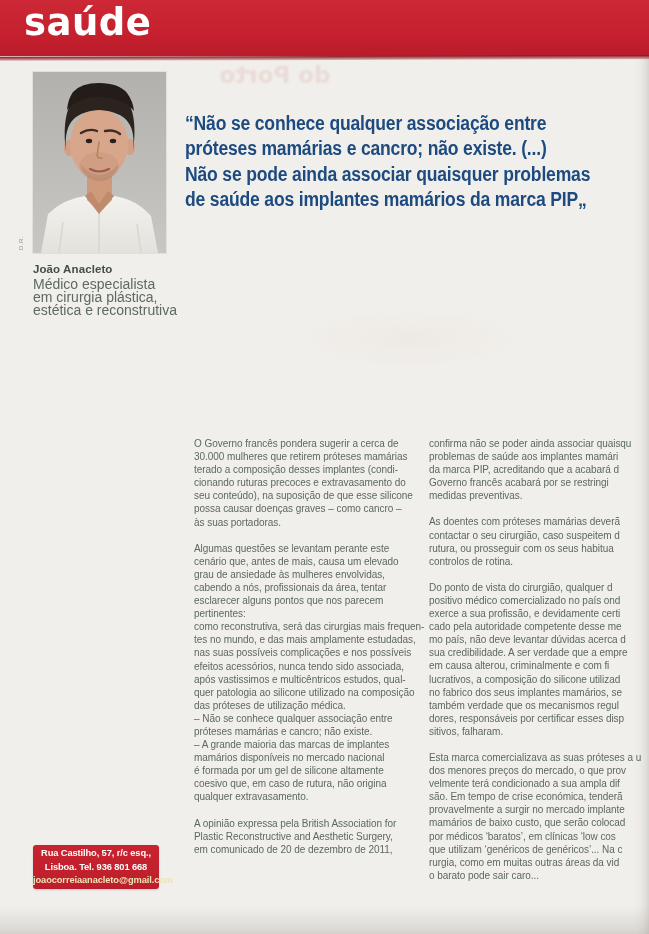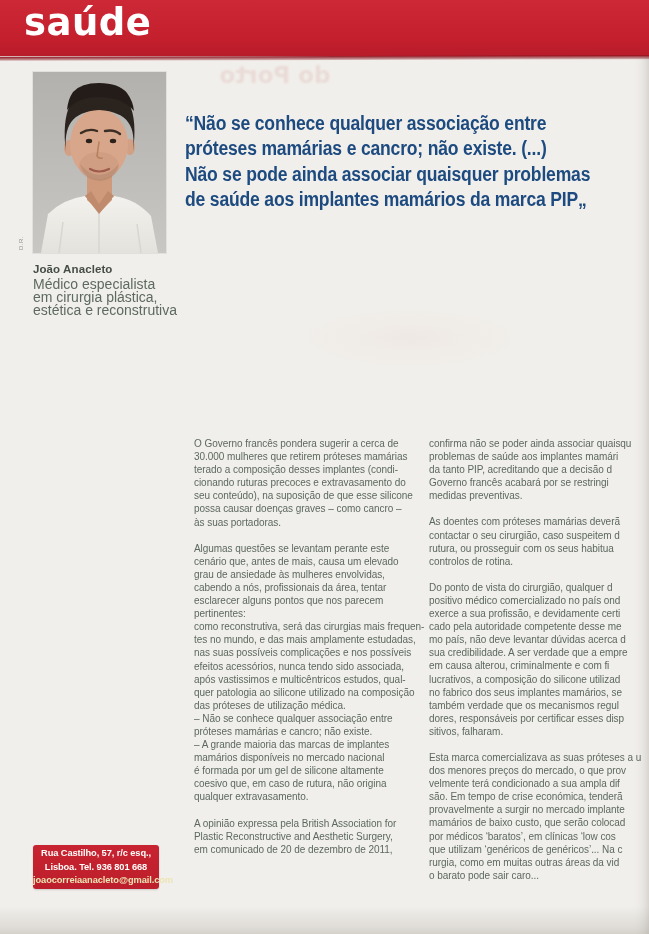--- a/index.html
+++ b/index.html
@@ -190,21 +190,21 @@
       <div class="para">
         <div class="line">A opinião expressa pela British Association for</div>
         <div class="line">Plastic Reconstructive and Aesthetic Surgery,</div>
         <div class="line">em comunicado de 20 de dezembro de 2011,</div>
       </div>
     </div>
   <div class="col col-right">
       <div class="para">
         <div class="line">confirma não se poder ainda associar quaisqu</div>
         <div class="line">problemas de saúde aos implantes mamári</div>
-        <div class="line">da tanto PIP, acreditando que a decisão d</div>
+        <div class="line">da marca PIP, acreditando que a acabará d</div>
         <div class="line">Governo francês acabará por se restringi</div>
         <div class="line">medidas preventivas.</div>
       </div>
       <div class="para">
         <div class="line">As doentes com próteses mamárias deverã</div>
         <div class="line">contactar o seu cirurgião, caso suspeitem d</div>
         <div class="line">rutura, ou prosseguir com os seus habitua</div>
         <div class="line">controlos de rotina.</div>
       </div>
       <div class="para">

